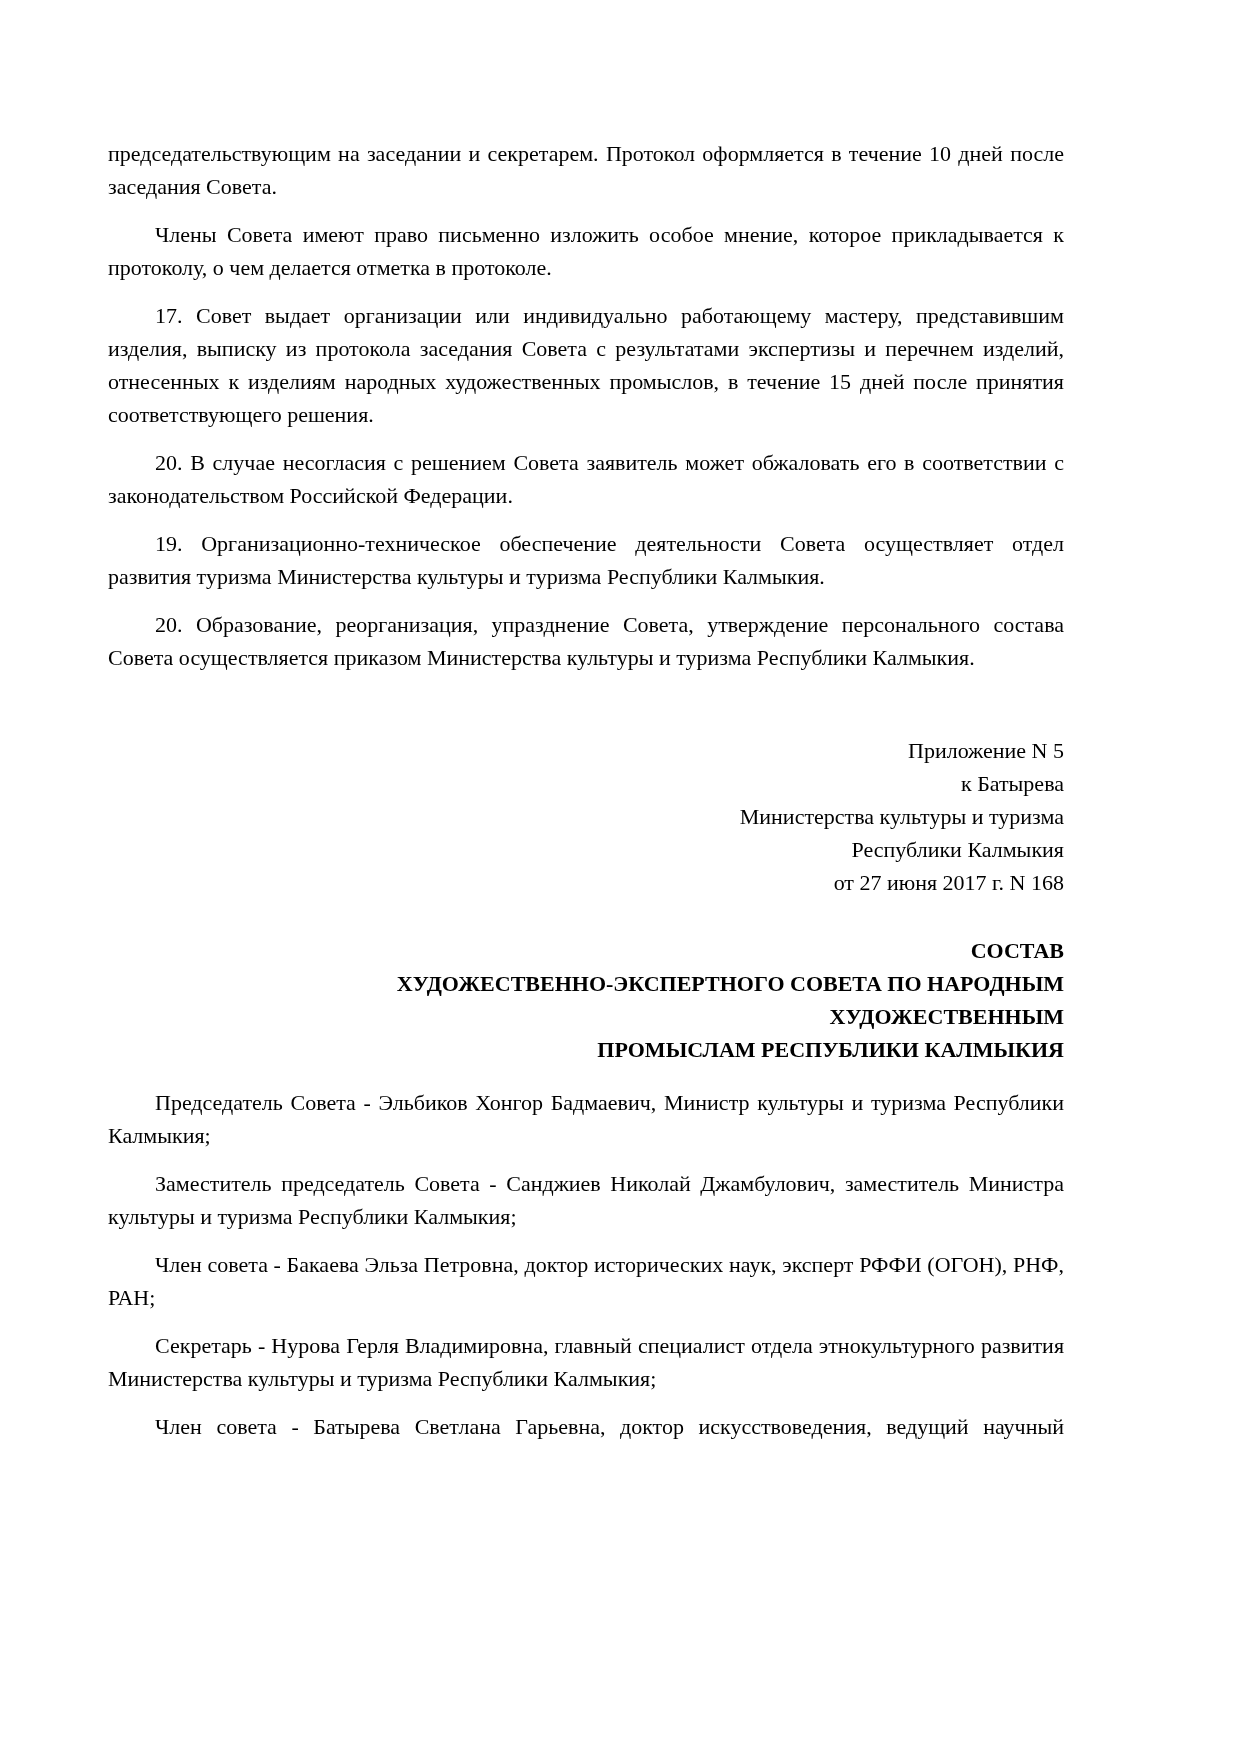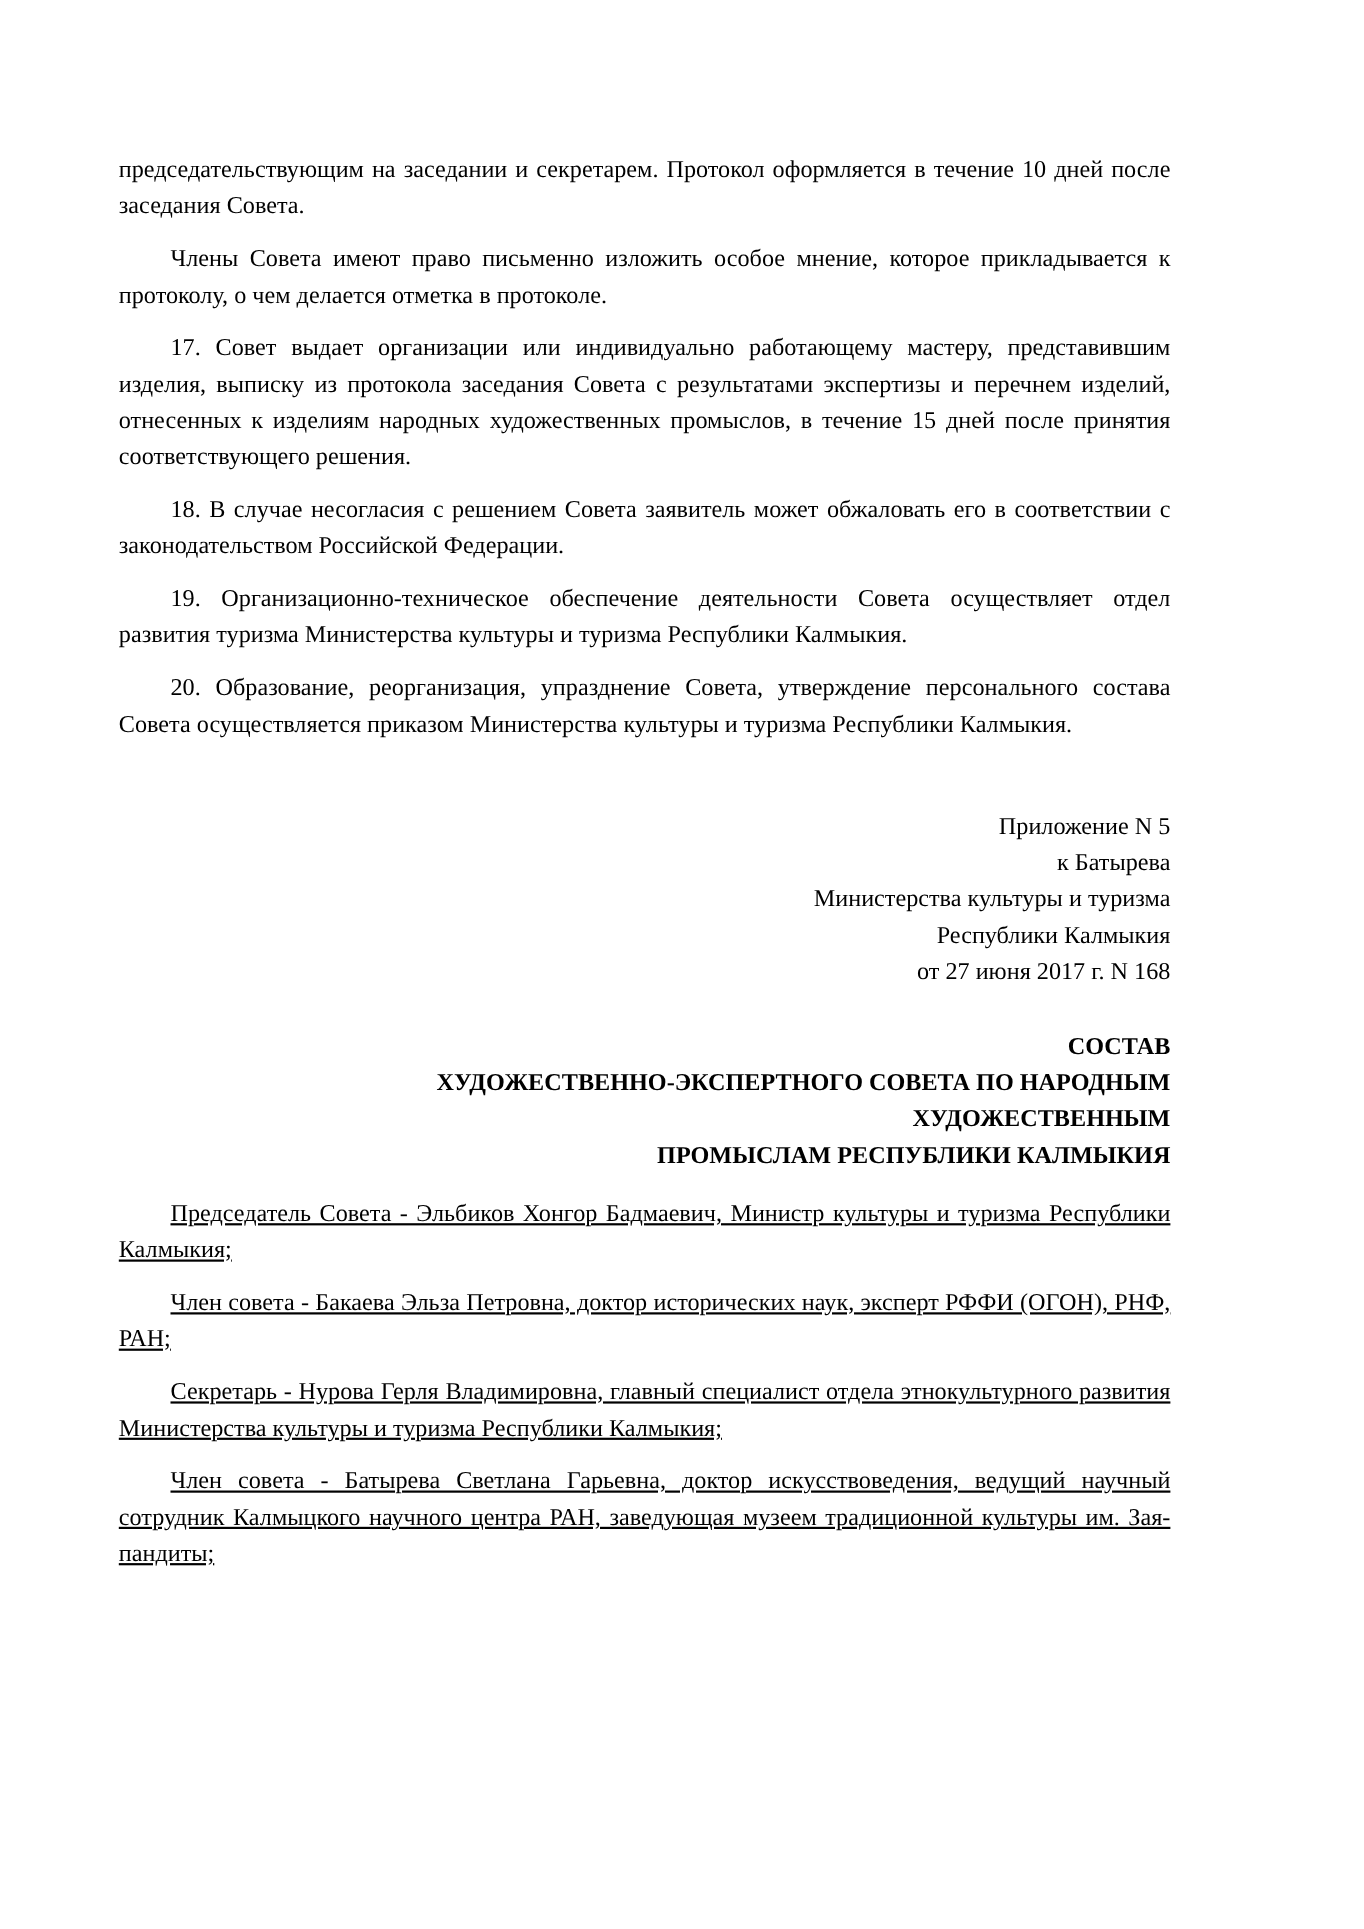--- a/index.html
+++ b/index.html
@@ -38,38 +38,37 @@
   .doc-title {
     margin-top: 35px;
     text-align: right;
     font-weight: bold;
   }
   .title-line {
     line-height: 33px;
   }
   .members {
     margin-top: 20px;
-    text-decoration: underline;
   }
   .member-par {
     margin: 0 0 15px 0;
     text-align: justify;
     text-indent: 47px;
   }
 </style>
 </head>
 <body>
 
 <div class="page">
 
   <div>
     <p class="body-par no-indent">председательствующим на заседании и секретарем. Протокол оформляется в течение 10 дней после заседания Совета.</p>
     <p class="body-par">Члены Совета имеют право письменно изложить особое мнение, которое прикладывается к протоколу, о чем делается отметка в протоколе.</p>
     <p class="body-par">17. Совет выдает организации или индивидуально работающему мастеру, представившим изделия, выписку из протокола заседания Совета с результатами экспертизы и перечнем изделий, отнесенных к изделиям народных художественных промыслов, в течение 15 дней после принятия соответствующего решения.</p>
-    <p class="body-par">18. В случае несогласия с решением Совета заявитель может обжаловать его в соответствии с законодательством Российской Федерации.</p>
+    <p class="body-par">20. В случае несогласия с решением Совета заявитель может обжаловать его в соответствии с законодательством Российской Федерации.</p>
     <p class="body-par">19. Организационно-техническое обеспечение деятельности Совета осуществляет отдел развития туризма Министерства культуры и туризма Республики Калмыкия.</p>
     <p class="body-par">20. Образование, реорганизация, упразднение Совета, утверждение персонального состава Совета осуществляется приказом Министерства культуры и туризма Республики Калмыкия.</p>
   </div>
 
   <div class="appendix">
     <div class="appendix-line">Приложение N 5</div>
     <div class="appendix-line">к Батырева</div>
     <div class="appendix-line">Министерства культуры и туризма</div>
     <div class="appendix-line">Республики Калмыкия</div>
     <div class="appendix-line">от 27 июня 2017 г. N 168</div>
@@ -77,18 +76,19 @@
 
   <div class="doc-title">
     <div class="title-line">СОСТАВ</div>
     <div class="title-line">ХУДОЖЕСТВЕННО-ЭКСПЕРТНОГО СОВЕТА ПО НАРОДНЫМ</div>
     <div class="title-line">ХУДОЖЕСТВЕННЫМ</div>
     <div class="title-line">ПРОМЫСЛАМ РЕСПУБЛИКИ КАЛМЫКИЯ</div>
   </div>
 
   <div class="members">
     <p class="member-par">Председатель Совета - Эльбиков Хонгор Бадмаевич, Министр культуры и туризма Республики Калмыкия;</p>
+    <p class="member-par">Заместитель председатель Совета - Санджиев Николай Джамбулович, заместитель Министра культуры и туризма Республики Калмыкия;</p>
     <p class="member-par">Член совета - Бакаева Эльза Петровна, доктор исторических наук, эксперт РФФИ (ОГОН), РНФ, РАН;</p>
     <p class="member-par">Секретарь - Нурова Герля Владимировна, главный специалист отдела этнокультурного развития Министерства культуры и туризма Республики Калмыкия;</p>
     <p class="member-par">Член совета - Батырева Светлана Гарьевна, доктор искусствоведения, ведущий научный сотрудник Калмыцкого научного центра РАН, заведующая музеем традиционной культуры им. Зая-пандиты;</p>
   </div>
 
 </div>
 
 </body></html>

